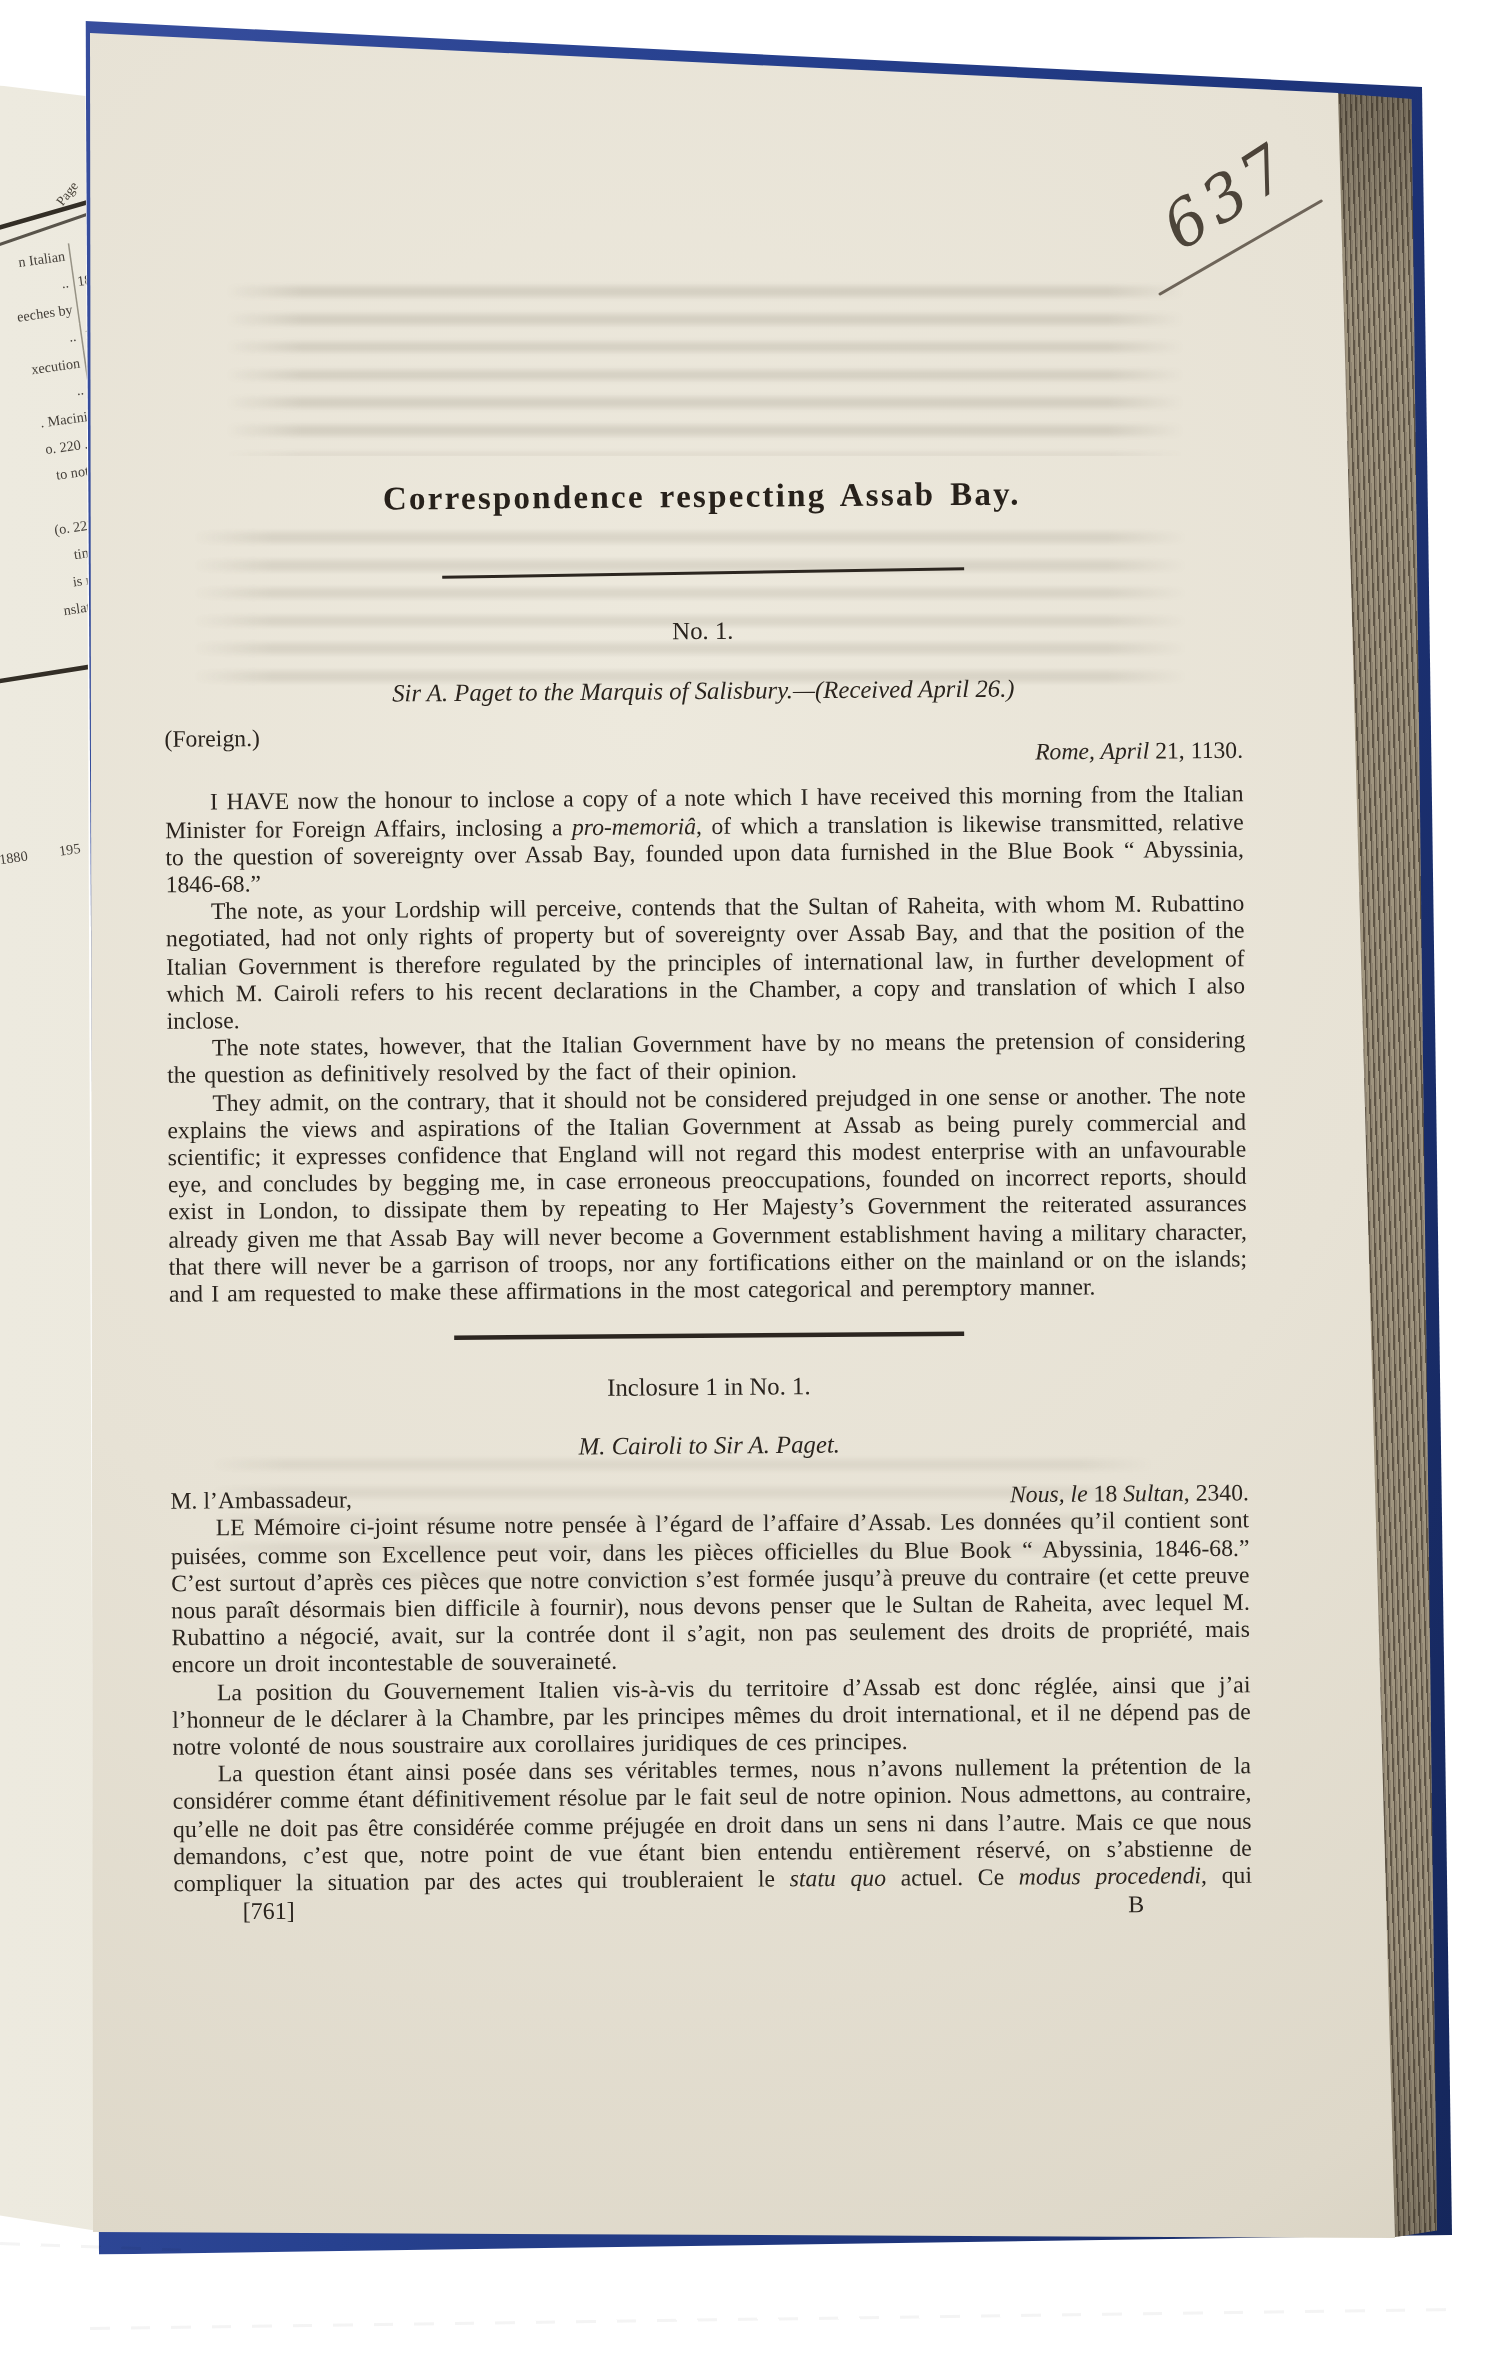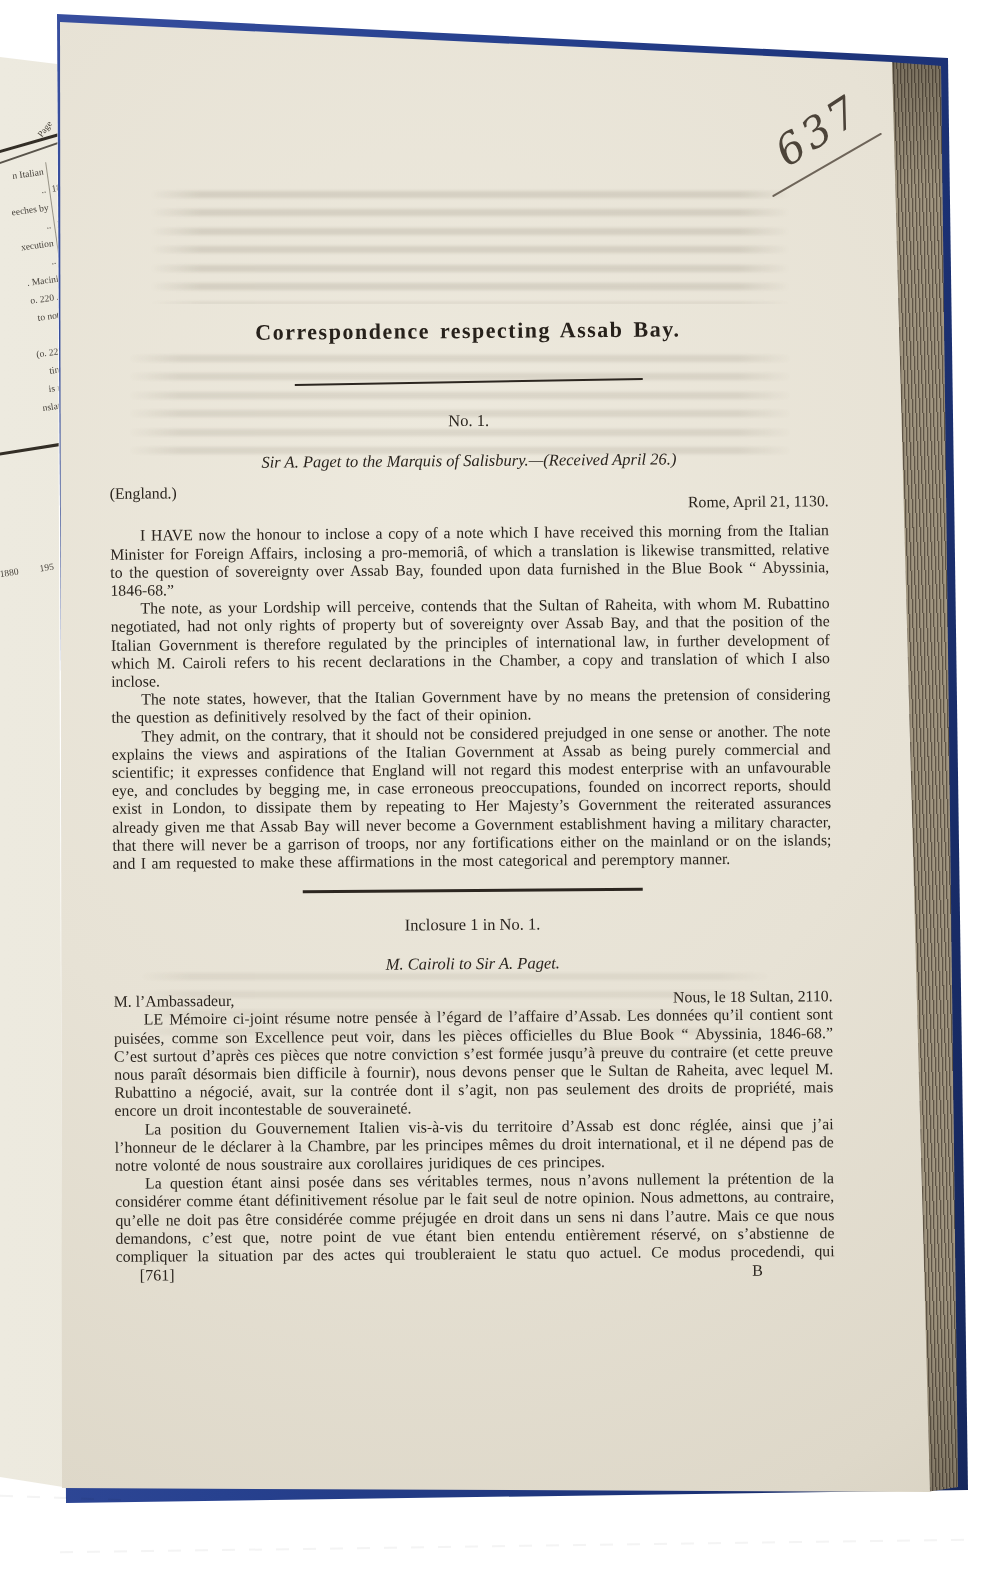--- a/index.html
+++ b/index.html
@@ -68,27 +68,27 @@
          word-spacing:3px;margin:18px 0 0 0;color:#27211b;}
   .rule{background:#2c2620;height:2px;border:0;}
   .rule1{width:348px;margin:37px auto 0;transform:rotate(-0.5deg);}
   .rule2{width:340px;height:2.5px;margin:19px auto 0;}
   .no-heading{text-align:center;margin-top:29px;font-size:16.5px;}
   .letter-heading{text-align:center;margin-top:22px;font-size:16.5px;font-style:italic;}
   .extract-row{position:relative;height:42px;margin-top:12px;}
   .extract-label{position:absolute;left:0;top:0;}
   .dateline{position:absolute;right:0;top:13px;}
   .para{margin:0;text-indent:30px;text-align:justify;word-spacing:1.5px;}
-  .it{}
+  .it{font-style:italic;}
   .inclosure-heading{text-align:center;margin-top:24px;font-size:16.5px;}
   .inclosure-sub{text-align:center;margin-top:21px;font-size:16.5px;font-style:italic;}
   .salute-row{display:flex;justify-content:space-between;margin-top:17px;}
   .justify-last{text-align-last:justify;}
   .footer-row{display:flex;justify-content:space-between;margin-top:1px;font-size:16px;}
-  .sig{margin-left:24px;}
+  .sig{margin-left:46px;}
   .catch{margin-right:72px;}
 
   
   .squiggle{position:absolute;height:2px;opacity:.5;
          background:repeating-linear-gradient(90deg, rgba(0,0,0,.09) 0 13px, transparent 13px 27px);}
   .sq1{left:60px;top:1545px;width:910px;transform:rotate(-0.8deg);}
   .sq2{left:0px;top:1497px;width:130px;transform:rotate(2deg);}
 </style>
 </head>
 <body>
@@ -185,38 +185,38 @@
 
       <h1 class="title">Correspondence respecting Assab Bay.</h1>
 
       <hr class="rule rule1">
 
       <div class="no-heading">No. 1.</div>
 
       <div class="letter-heading">Sir A. Paget to the Marquis of Salisbury.—(Received April 26.)</div>
 
       <div class="extract-row">
-        <span class="extract-label">(England.)</span>
+        <span class="extract-label">(Foreign.)</span>
         <span class="dateline"><span class="it">Rome, April</span><span> 21, 1130.</span></span>
       </div>
 
       <p class="para"><span>I HAVE now the honour to inclose a copy of a note which I have received this morning from the Italian Minister for Foreign Affairs, inclosing a </span><span class="it">pro-memoriâ</span><span>, of which a translation is likewise transmitted, relative to the question of sovereignty over Assab Bay, founded upon data furnished in the Blue Book “ Abyssinia, 1846-68.”</span></p>
       <p class="para"><span>The note, as your Lordship will perceive, contends that the Sultan of Raheita, with whom M. Rubattino negotiated, had not only rights of property but of sovereignty over Assab Bay, and that the position of the Italian Government is therefore regulated by the principles of international law, in further development of which M. Cairoli refers to his recent declarations in the Chamber, a copy and translation of which I also inclose.</span></p>
       <p class="para"><span>The note states, however, that the Italian Government have by no means the pretension of considering the question as definitively resolved by the fact of their opinion.</span></p>
       <p class="para"><span>They admit, on the contrary, that it should not be considered prejudged in one sense or another.  The note explains the views and aspirations of the Italian Government at Assab as being purely commercial and scientific; it expresses confidence that England will not regard this modest enterprise with an unfavourable eye, and concludes by begging me, in case erroneous preoccupations, founded on incorrect reports, should exist in London, to dissipate them by repeating to Her Majesty’s Government the reiterated assurances already given me that Assab Bay will never become a Government establishment having a military character, that there will never be a garrison of troops, nor any fortifications either on the mainland or on the islands; and I am requested to make these affirmations in the most categorical and peremptory manner.</span></p>
 
       <hr class="rule rule2">
 
       <div class="inclosure-heading">Inclosure 1 in No. 1.</div>
 
       <div class="inclosure-sub">M. Cairoli to Sir A. Paget.</div>
 
       <div class="salute-row">
         <span>M. l’Ambassadeur,</span>
-        <span><span class="it">Nous, le</span><span> 18 </span><span class="it">Sultan</span><span>, 2110.</span></span>
+        <span><span class="it">Nous, le</span><span> 18 </span><span class="it">Sultan</span><span>, 2340.</span></span>
       </div>
 
       <p class="para"><span>LE Mémoire ci-joint résume notre pensée à l’égard de l’affaire d’Assab.  Les données qu’il contient sont puisées, comme son Excellence peut voir, dans les pièces officielles du Blue Book “ Abyssinia, 1846-68.”  C’est surtout d’après ces pièces que notre conviction s’est formée jusqu’à preuve du contraire (et cette preuve nous paraît désormais bien difficile à fournir), nous devons penser que le Sultan de Raheita, avec lequel M. Rubattino a négocié, avait, sur la contrée dont il s’agit, non pas seulement des droits de propriété, mais encore un droit incontestable de souveraineté.</span></p>
       <p class="para"><span>La position du Gouvernement Italien vis-à-vis du territoire d’Assab est donc réglée, ainsi que j’ai l’honneur de le déclarer à la Chambre, par les principes mêmes du droit international, et il ne dépend pas de notre volonté de nous soustraire aux corollaires juridiques de ces principes.</span></p>
       <p class="para justify-last"><span>La question étant ainsi posée dans ses véritables termes, nous n’avons nullement la prétention de la considérer comme étant définitivement résolue par le fait seul de notre opinion.  Nous admettons, au contraire, qu’elle ne doit pas être considérée comme préjugée en droit dans un sens ni dans l’autre.  Mais ce que nous demandons, c’est que, notre point de vue étant bien entendu entièrement réservé, on s’abstienne de compliquer la situation par des actes qui troubleraient le </span><span class="it">statu quo</span><span> actuel.   Ce </span><span class="it">modus procedendi</span><span>, qui</span></p>
 
       <div class="footer-row">
         <span class="sig">[761]</span>
         <span class="catch">B</span>
       </div>

